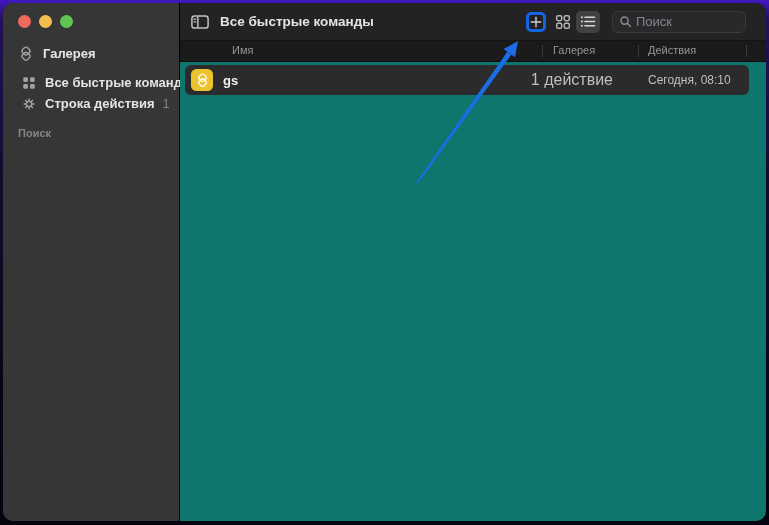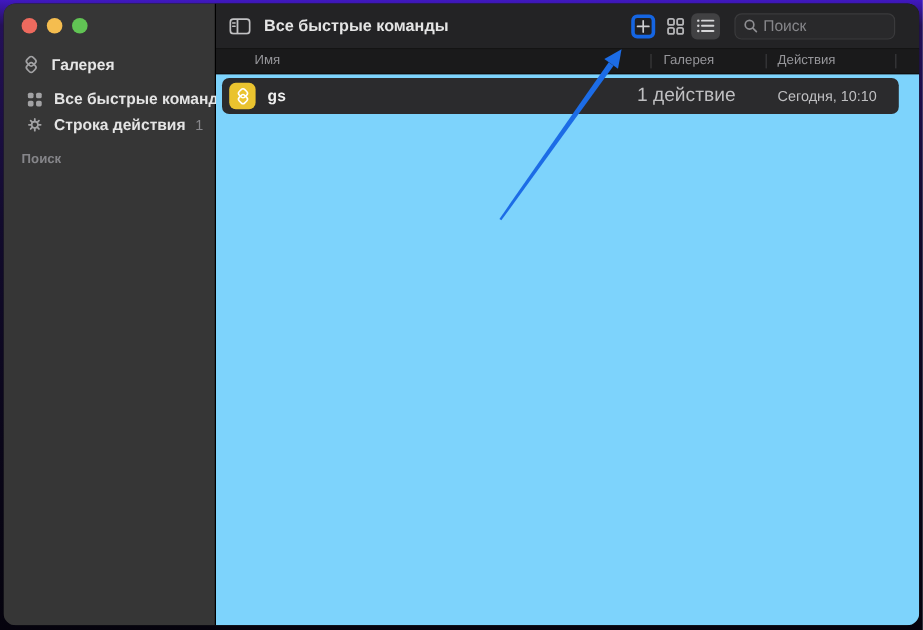--- a/index.html
+++ b/index.html
@@ -40,26 +40,26 @@
   .btn-list{width:24px;height:22px;border-radius:5px;background:#414143;color:#d6d6d8;}
   .search{
     margin-left:12px;width:134px;height:22px;border-radius:6px;box-sizing:border-box;
     background:#29292b;border:1px solid #3a3a3c;display:flex;align-items:center;gap:4px;padding:0 6px;
   }
   .search svg{flex-shrink:0;color:#8e8e92;}
   .search input{background:transparent;border:none;outline:none;width:100%;font-size:13px;color:#ddd;font-family:inherit;padding:0;}
   .search input::placeholder{color:#86868a;}
   .thead{height:20px;position:relative;background:#1a1a1b;border-bottom:1px solid #0d0d0d;flex-shrink:0;}
   .thead .col{position:absolute;top:3px;font-size:11px;color:#96969a;}
-  .col-name{left:32px;}
+  .col-name{left:52px;}
   .col-actions{left:373px;}
   .col-last{left:468px;}
   .vdiv{position:absolute;top:4px;width:1px;height:12px;background:#3a3a3c;}
   .vd1{left:362px;} .vd2{left:458px;} .vd3{left:566px;}
-  .list{flex:1;position:relative;background:#7dd3fc;}
+  .list{flex:1;position:relative;background:#0f766e;}
   .row{position:absolute;left:5px;top:3px;width:564px;height:30px;background:#2b2b2d;border-radius:6px;}
   .row-icon{position:absolute;left:6px;top:4px;width:22px;height:22px;border-radius:5.5px;background:var(--shortcut_tile);display:flex;align-items:center;justify-content:center;color:#fff;}
   .row-name{position:absolute;left:38px;top:50%;transform:translateY(-50%);font-size:13px;font-weight:700;color:#efefef;}
   .row-actions{position:absolute;right:136px;top:50%;transform:translateY(-50%);font-size:16px;color:#bfbfc1;}
   .row-last{position:absolute;left:463px;top:50%;transform:translateY(-50%);font-size:12px;color:#bfbfc1;}
   
   .annotation{position:absolute;left:0;top:0;width:769px;height:525px;pointer-events:none;z-index:40;}
   .annotation .arrow{fill:var(--accent_blue);}
 </style>
 </head>
@@ -212,21 +212,21 @@
 
     <div class="list">
       <div class="row">
         <span class="row-icon">
           <svg width="15" height="15" viewBox="0 0 24 24">
               <use href="#i-gallery"></use>
             </svg>
         </span>
         <span class="row-name">gs</span>
         <span class="row-actions">1 действие</span>
-        <span class="row-last">Сегодня, 10:10</span>
+        <span class="row-last">Сегодня, 08:10</span>
       </div>
     </div>
 
   </section>
 </div>
 
 <svg class="annotation" viewBox="0 0 769 525">
   <polygon class="arrow" points="416.2,182.4 417.8,183.6 511.3,54.7 507.3,51.8"></polygon>
   <polygon class="arrow" points="518,41 515.0,57.3 503.6,49.1"></polygon>
 </svg>

